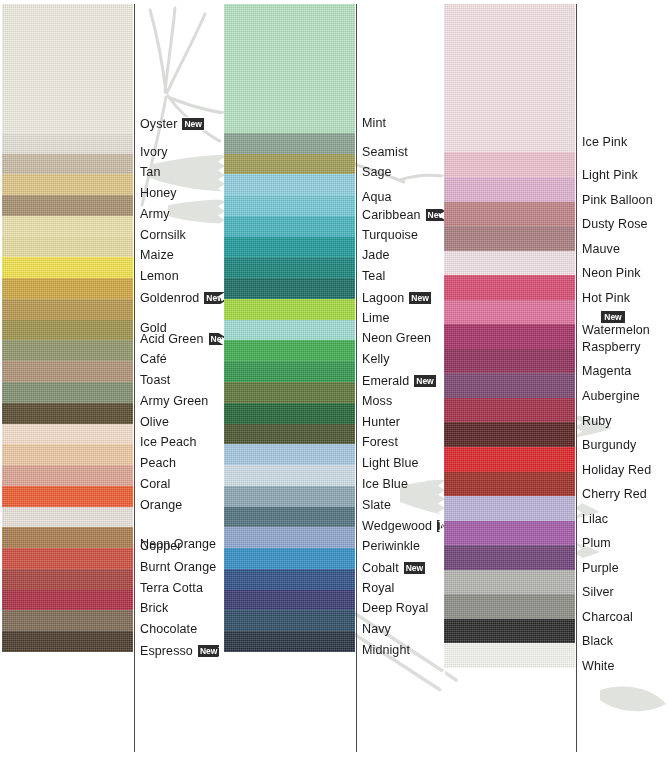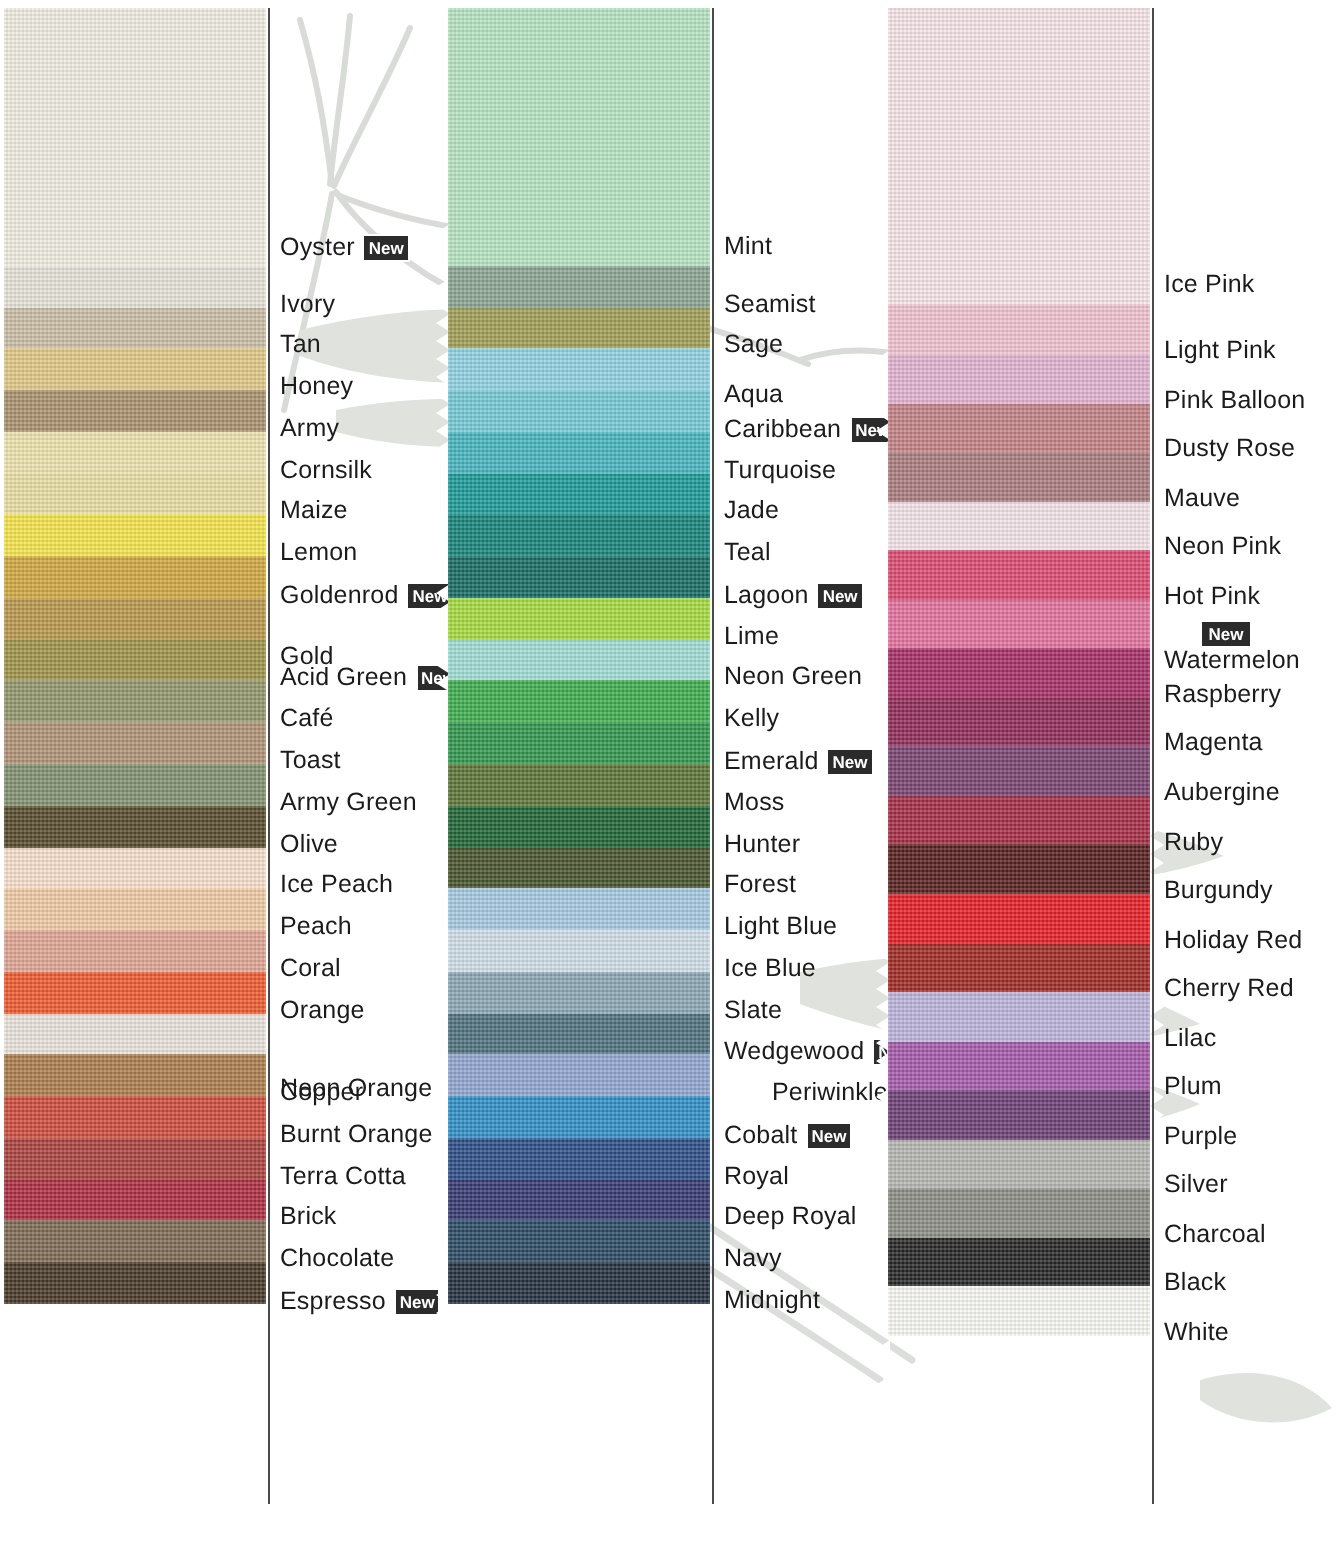--- a/index.html
+++ b/index.html
@@ -357,21 +357,21 @@
         <div class="label" style="top: 332.477px;"><span class="txt">Neon Green</span></div>
         <div class="label" style="top: 353.245px;"><span class="txt">Kelly</span></div>
         <div class="label" style="top: 374.013px;"><span class="txt">Emerald</span><span class="new-badge">New</span></div>
         <div class="label" style="top: 394.781px;"><span class="txt">Moss</span></div>
         <div class="label" style="top: 415.55px;"><span class="txt">Hunter</span></div>
         <div class="label" style="top: 436.318px;"><span class="txt">Forest</span></div>
         <div class="label" style="top: 457.086px;"><span class="txt">Light Blue</span></div>
         <div class="label" style="top: 477.854px;"><span class="txt">Ice Blue</span></div>
         <div class="label" style="top: 498.623px;"><span class="txt">Slate</span></div>
         <div class="label" style="top: 519.391px;"><span class="txt">Wedgewood</span><span class="new-badge">New</span></div>
-        <div class="label" style="top: 540.159px; margin-left: 24px;"><span class="txt">Periwinkle</span></div>
+        <div class="label" style="top: 540.159px;"><span class="txt">Periwinkle</span></div>
         <div class="label" style="top: 560.927px;"><span class="txt">Cobalt</span><span class="new-badge">New</span></div>
         <div class="label" style="top: 581.695px;"><span class="txt">Royal</span></div>
         <div class="label" style="top: 602.464px; text-align: center;"><span class="txt">Deep Royal</span></div>
         <div class="label" style="top: 623.232px;"><span class="txt">Navy</span></div>
         <div class="label" style="top: 644px;"><span class="txt">Midnight</span></div>
       </div>
     </div>
     <div class="column col-3">
       <div class="swatch-stack">
         <div class="swatch" title="Ice Pink" style="height: 148.458px; margin-top: 0px; z-index: 100;">

